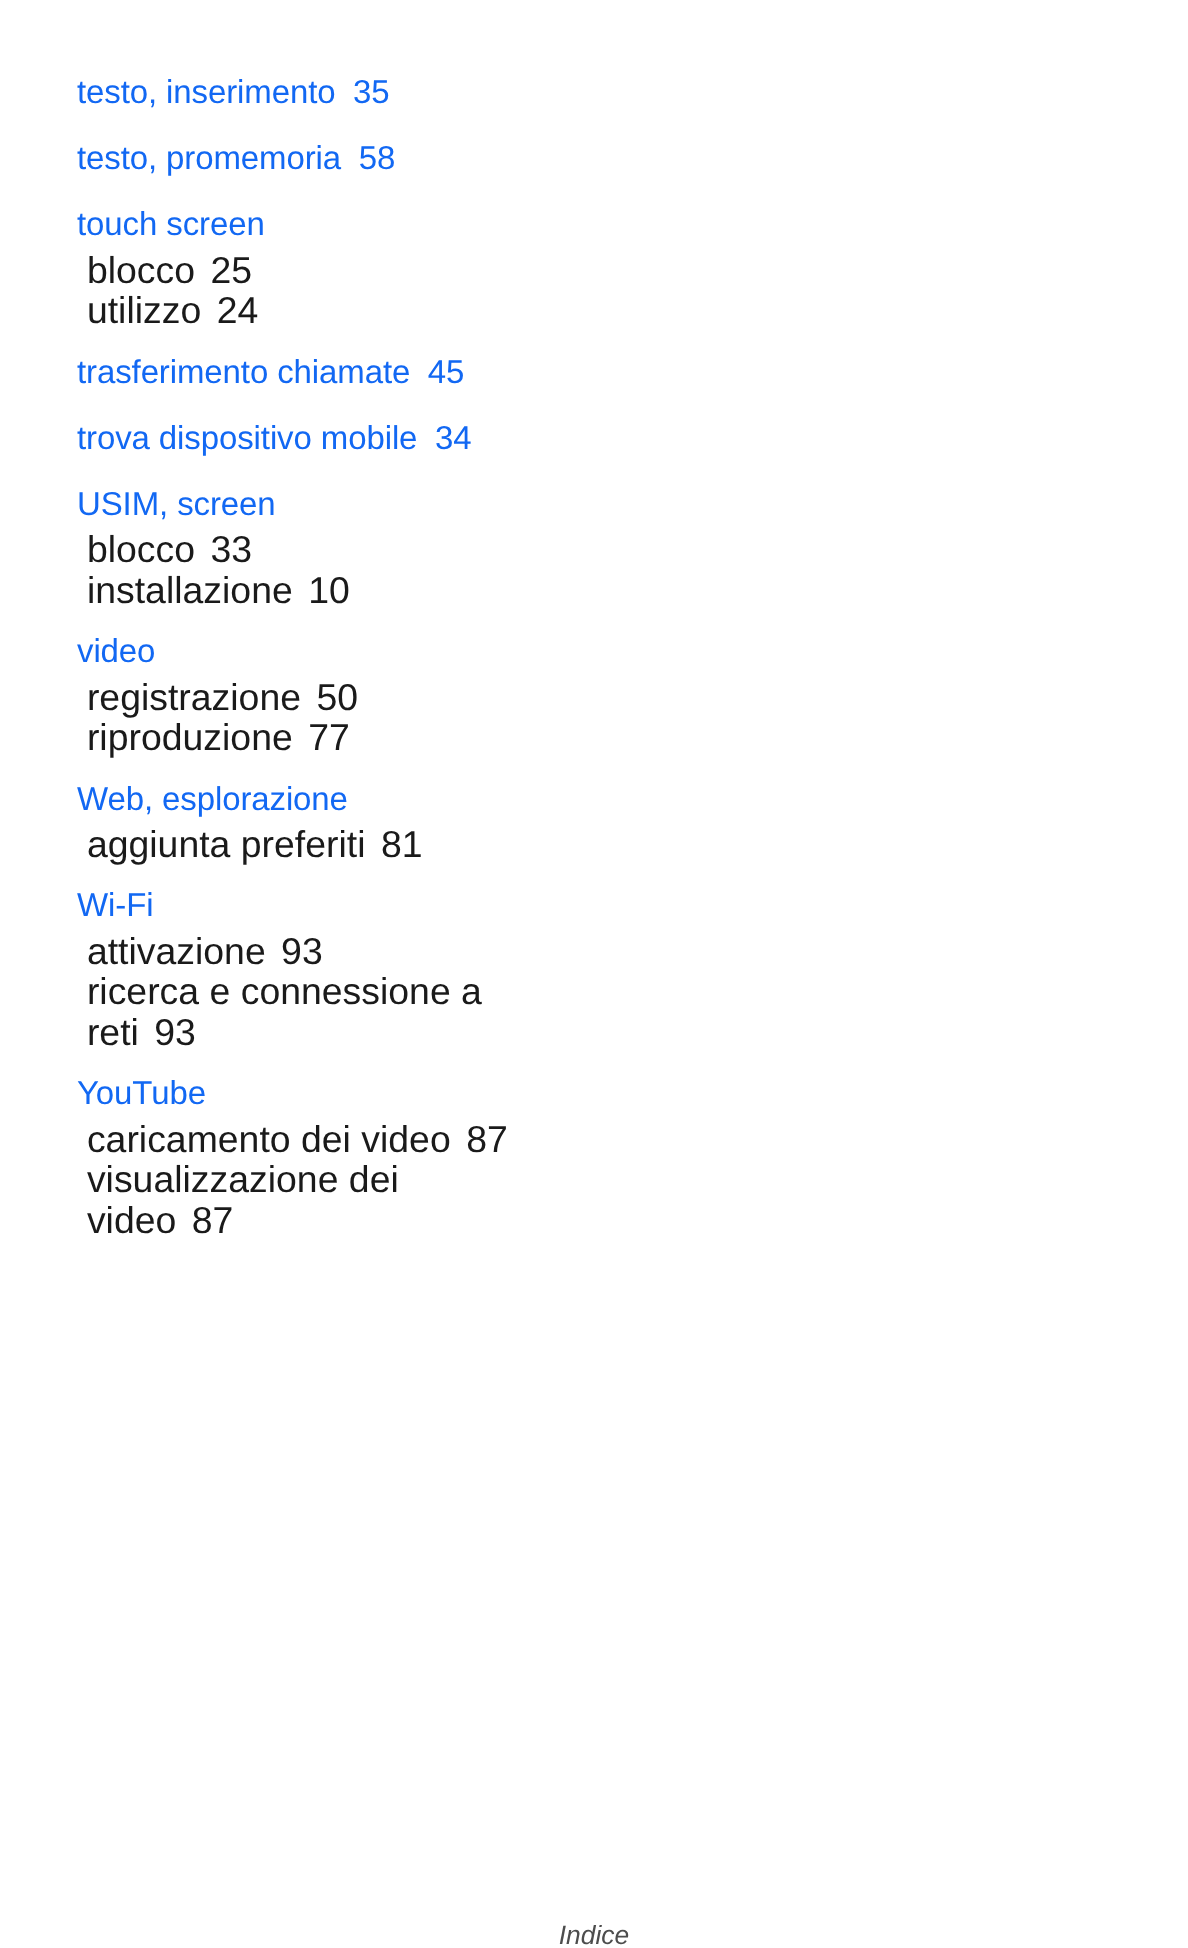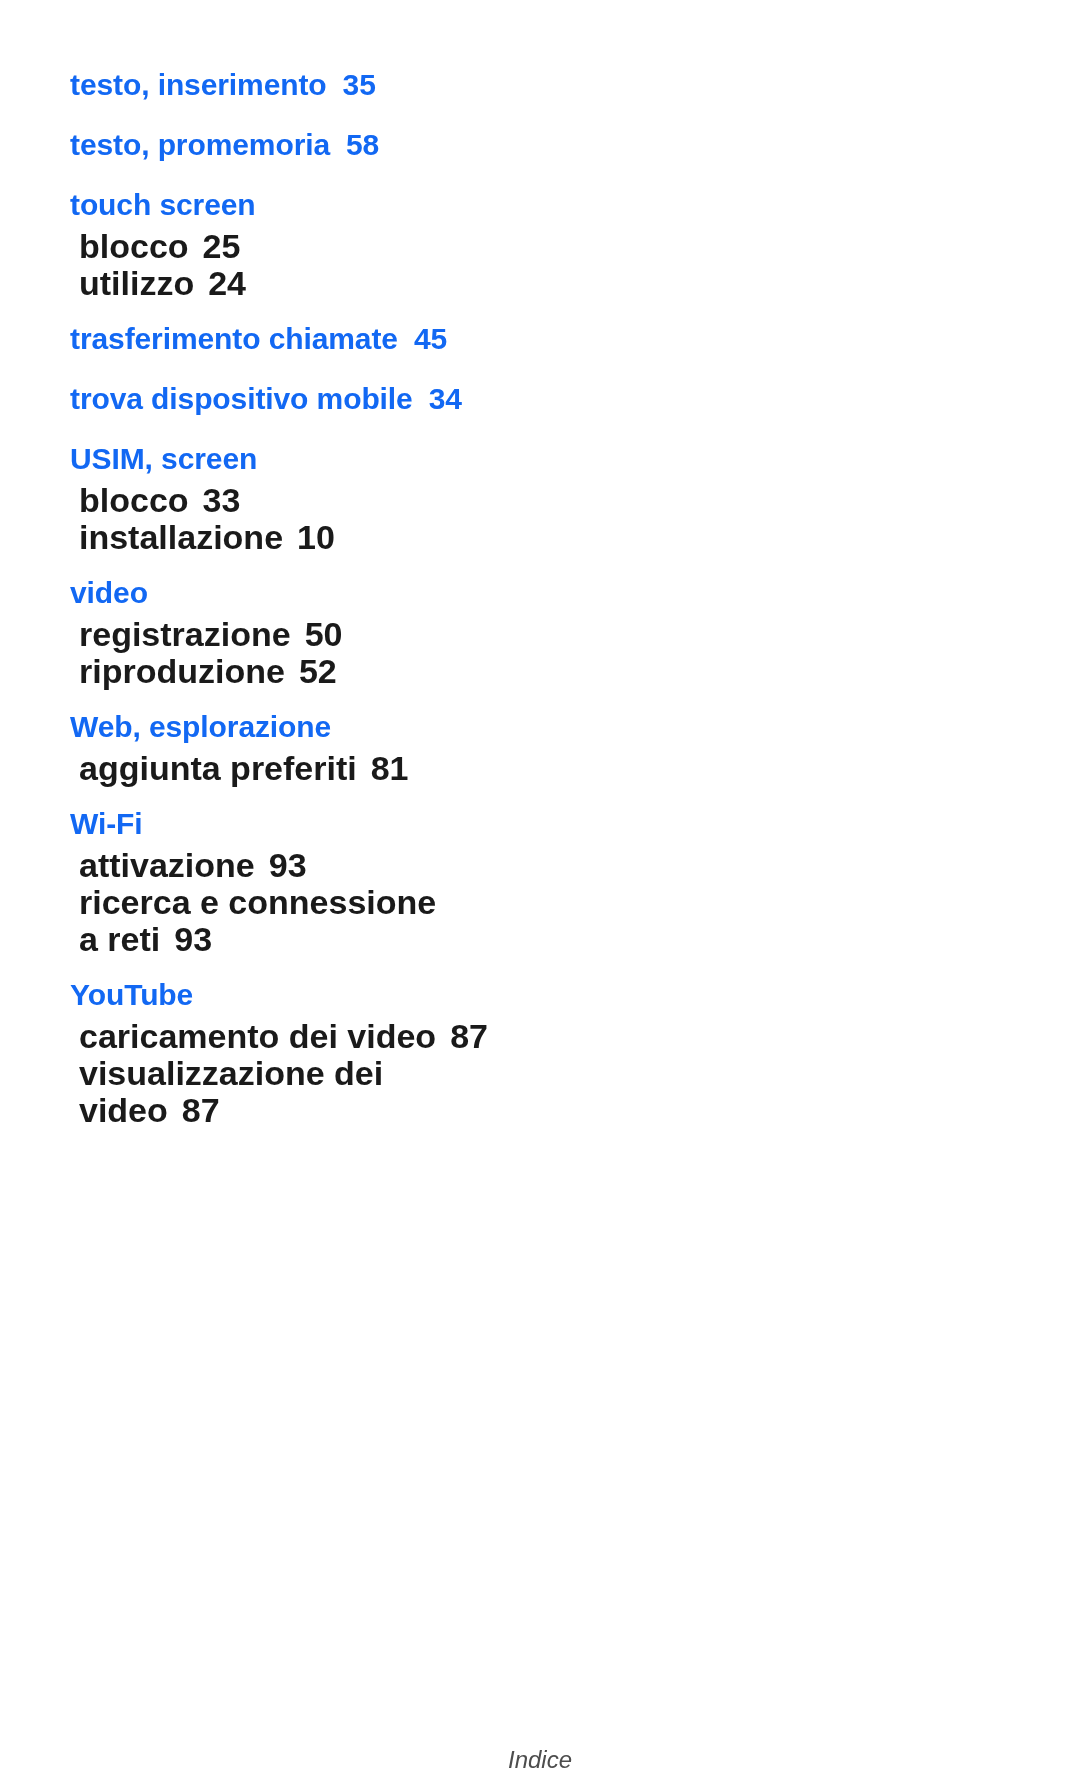--- a/index.html
+++ b/index.html
@@ -26,21 +26,20 @@
   
   .index-column {
     position: absolute;
     left: 70px;
     top: 62px;
     width: 470px;
   }
 
   .index-group {
     margin-bottom: 14px;
-    font-weight: bold;
   }
   .index-group:last-child { margin-bottom: 0; }
 
   
   .entry-main {
     color: #1268F3;
     font-size: 30px;
     line-height: 46px;
     white-space: nowrap;
     letter-spacing: -0.1px;
@@ -150,21 +149,21 @@
     </div>
 
     <div class="index-group">
       <div class="entry-main">
         <span>video</span>
       </div>
       <div class="entry-sub">
         <span>registrazione</span><span class="page-num num-gap-md">50</span>
       </div>
       <div class="entry-sub">
-        <span>riproduzione</span><span class="page-num num-gap-md">52</span>
+        <span>riproduzione</span><span class="page-num num-gap-md">77</span>
       </div>
     </div>
 
     <div class="index-group">
       <div class="entry-main">
         <span>Web, esplorazione</span>
       </div>
       <div class="entry-sub">
         <span>aggiunta preferiti</span><span class="page-num num-gap-md">81</span>
       </div>

